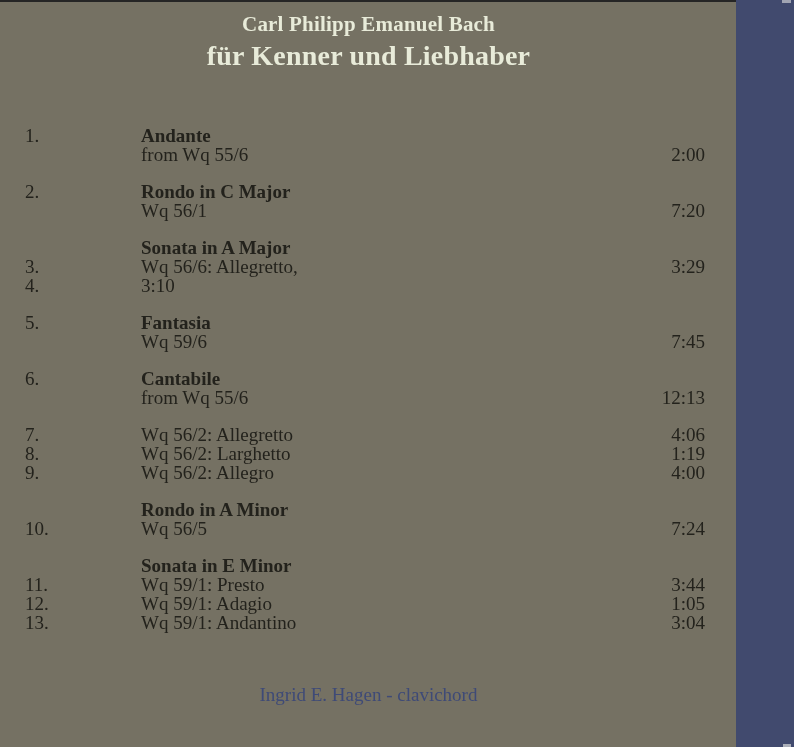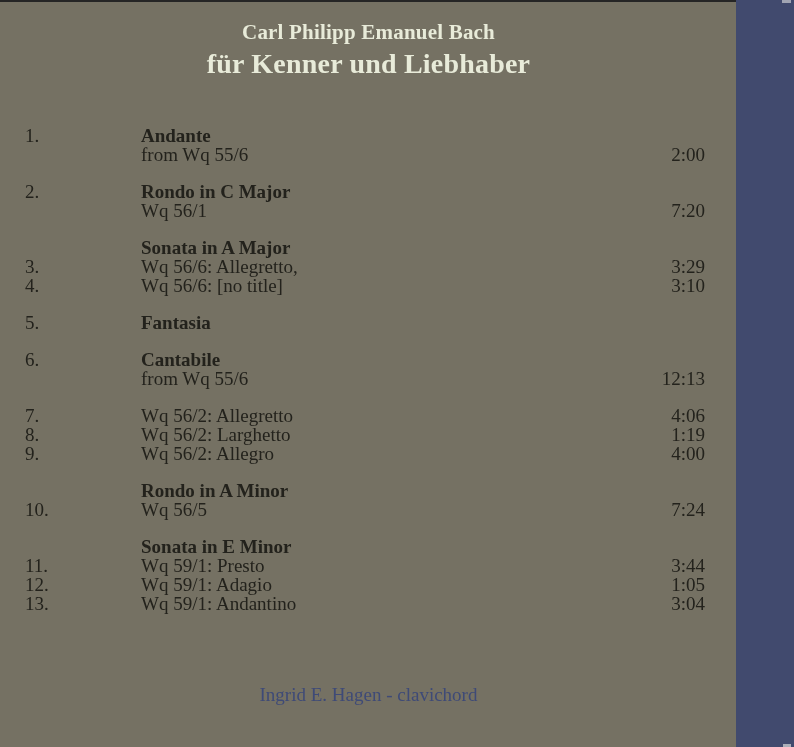--- a/index.html
+++ b/index.html
@@ -25,21 +25,21 @@
     position: absolute; top: 0; right: 3px;
     width: 9px; height: 3px;
     background: #b9bcc4; opacity: 0.8;
   }
   .mark-br {
     position: absolute; bottom: 0; right: 3px;
     width: 8px; height: 3px;
     background: #c6c8cc; opacity: 0.8;
   }
   .header {
-    position: absolute; top: 20px; left: 0;
+    position: absolute; top: 12px; left: 0;
     width: 737px;
     text-align: center;
     color: var(--cream, #e8ebd9);
   }
   .artist {
     margin: 0;
     font-size: 21px;
     font-weight: bold;
     letter-spacing: 0.2px;
   }
@@ -114,29 +114,33 @@
         <span class="title bold">Sonata in A Major</span>
         <span class="time"></span>
       </div>
       <div class="line">
         <span class="num">3.</span>
         <span class="title">Wq 56/6: Allegretto,</span>
         <span class="time">3:29</span>
       </div>
       <div class="line">
         <span class="num">4.</span>
-        <span class="title">Wq 56/6: [no title]</span>
         <span class="time">3:10</span>
       </div>
     </div>
     <div class="group">
       <div class="line">
         <span class="num">5.</span>
         <span class="title bold">Fantasia</span>
         <span class="time"></span>
+      </div>
+      <div class="line">
+        <span class="num"></span>
+        <span class="title">Wq 59/6</span>
+        <span class="time">7:45</span>
       </div>
     </div>
     <div class="group">
       <div class="line">
         <span class="num">6.</span>
         <span class="title bold">Cantabile</span>
         <span class="time"></span>
       </div>
       <div class="line">
         <span class="num"></span>

